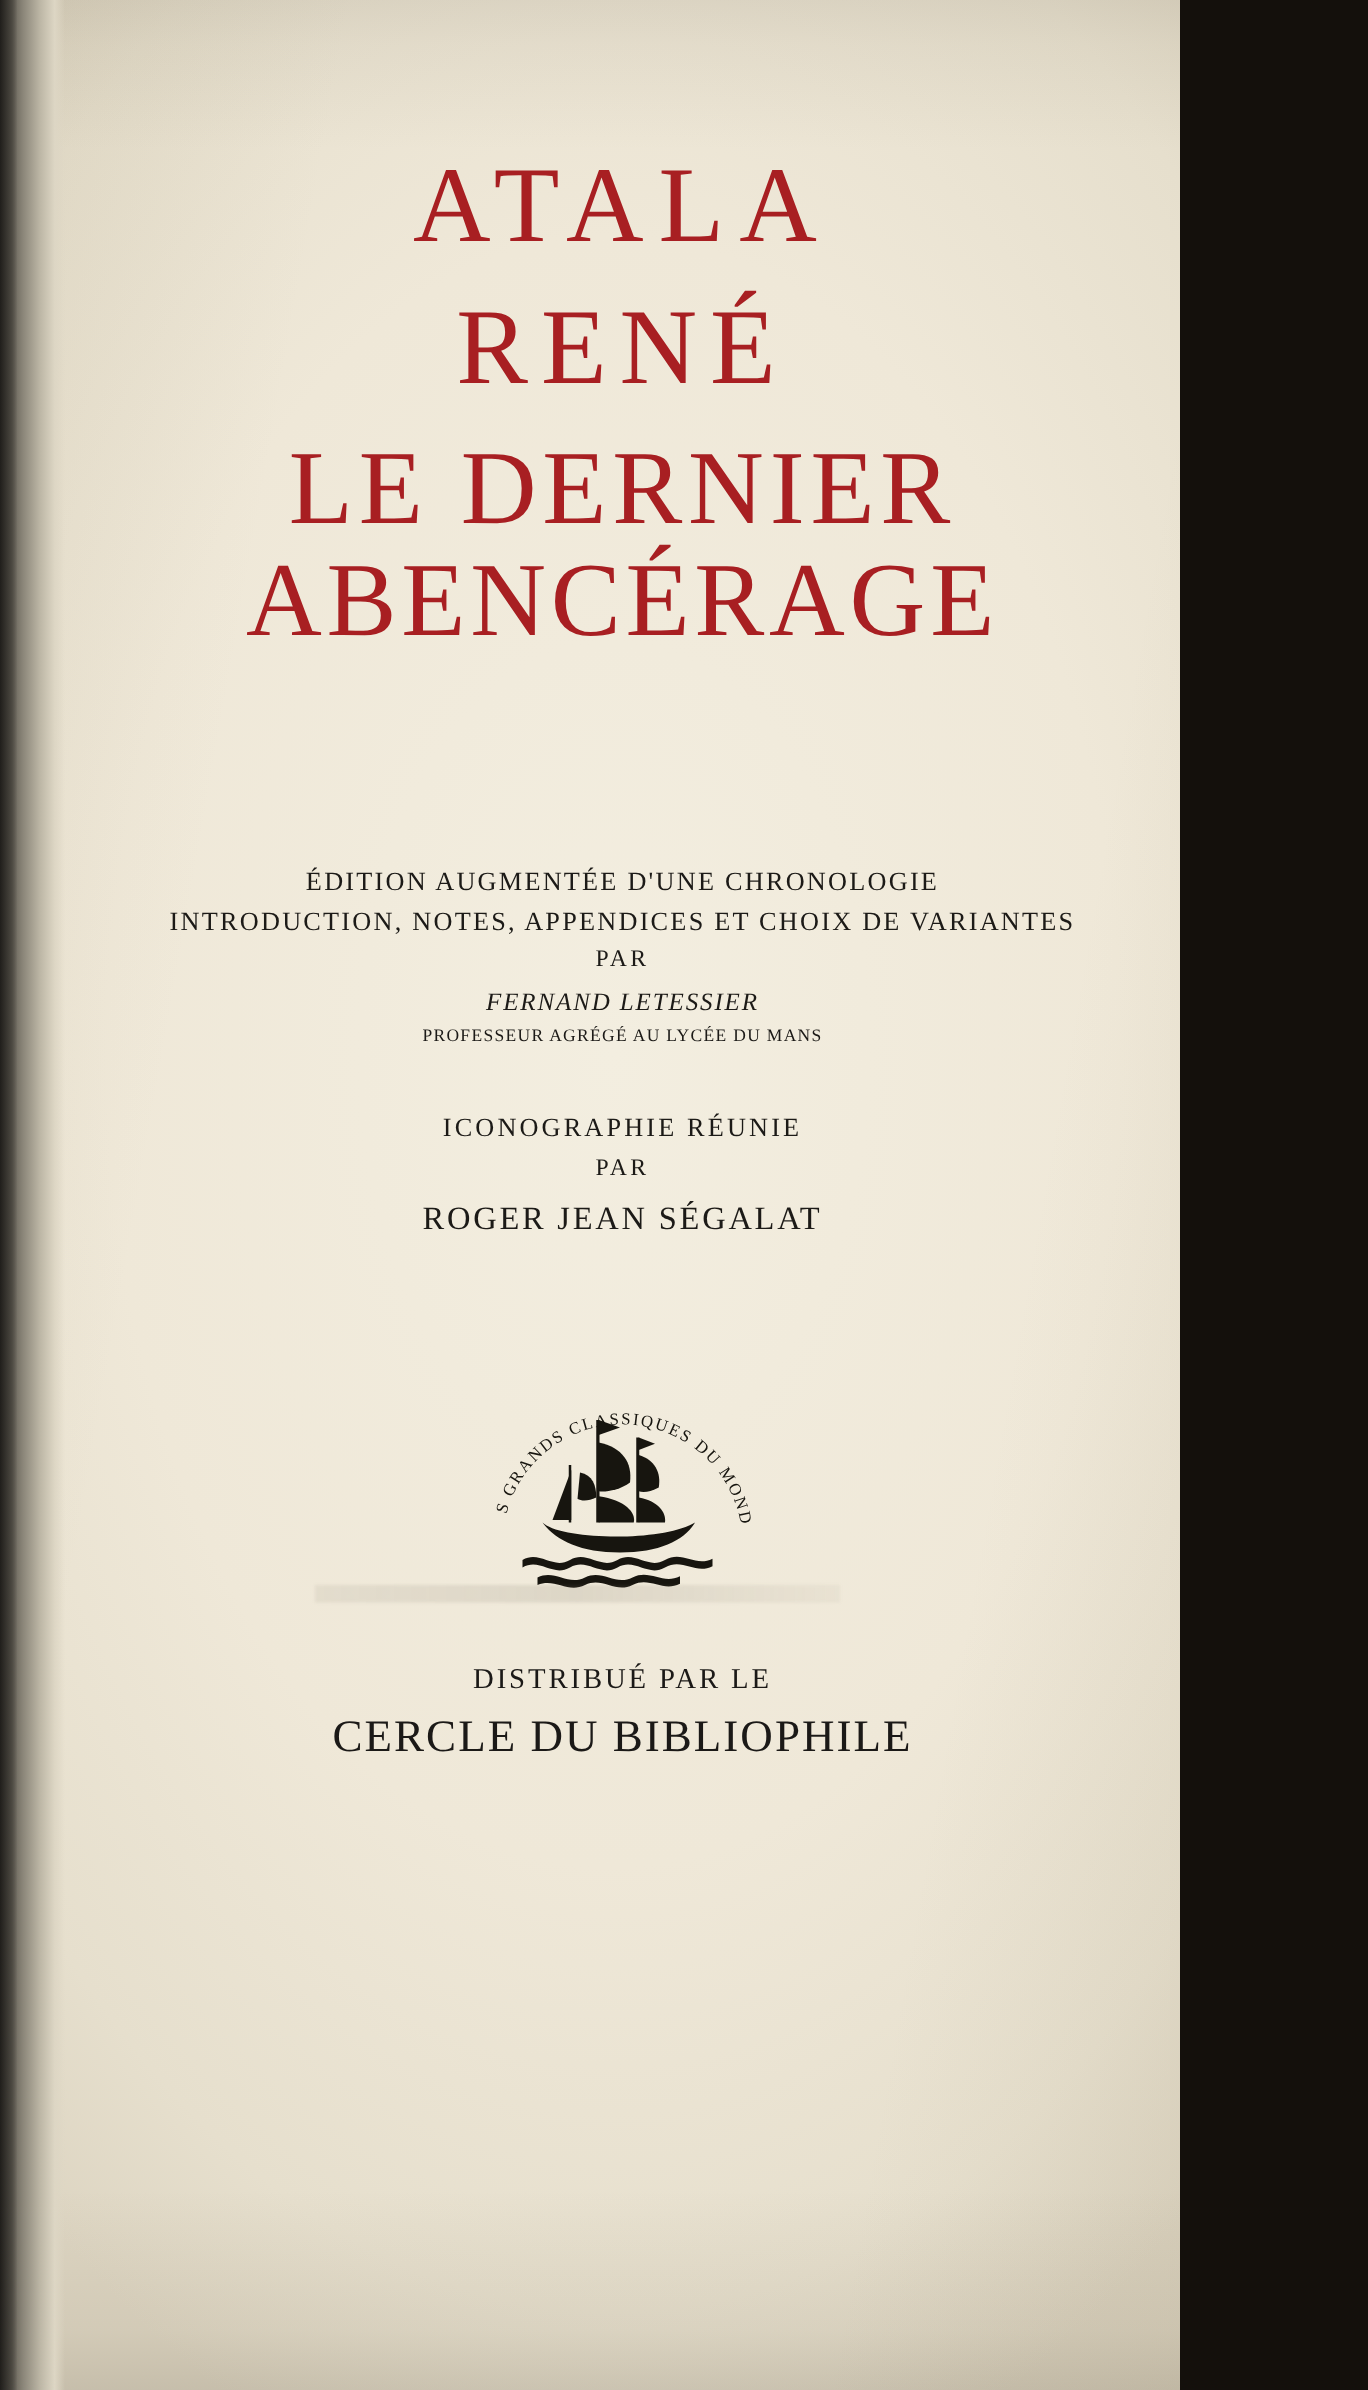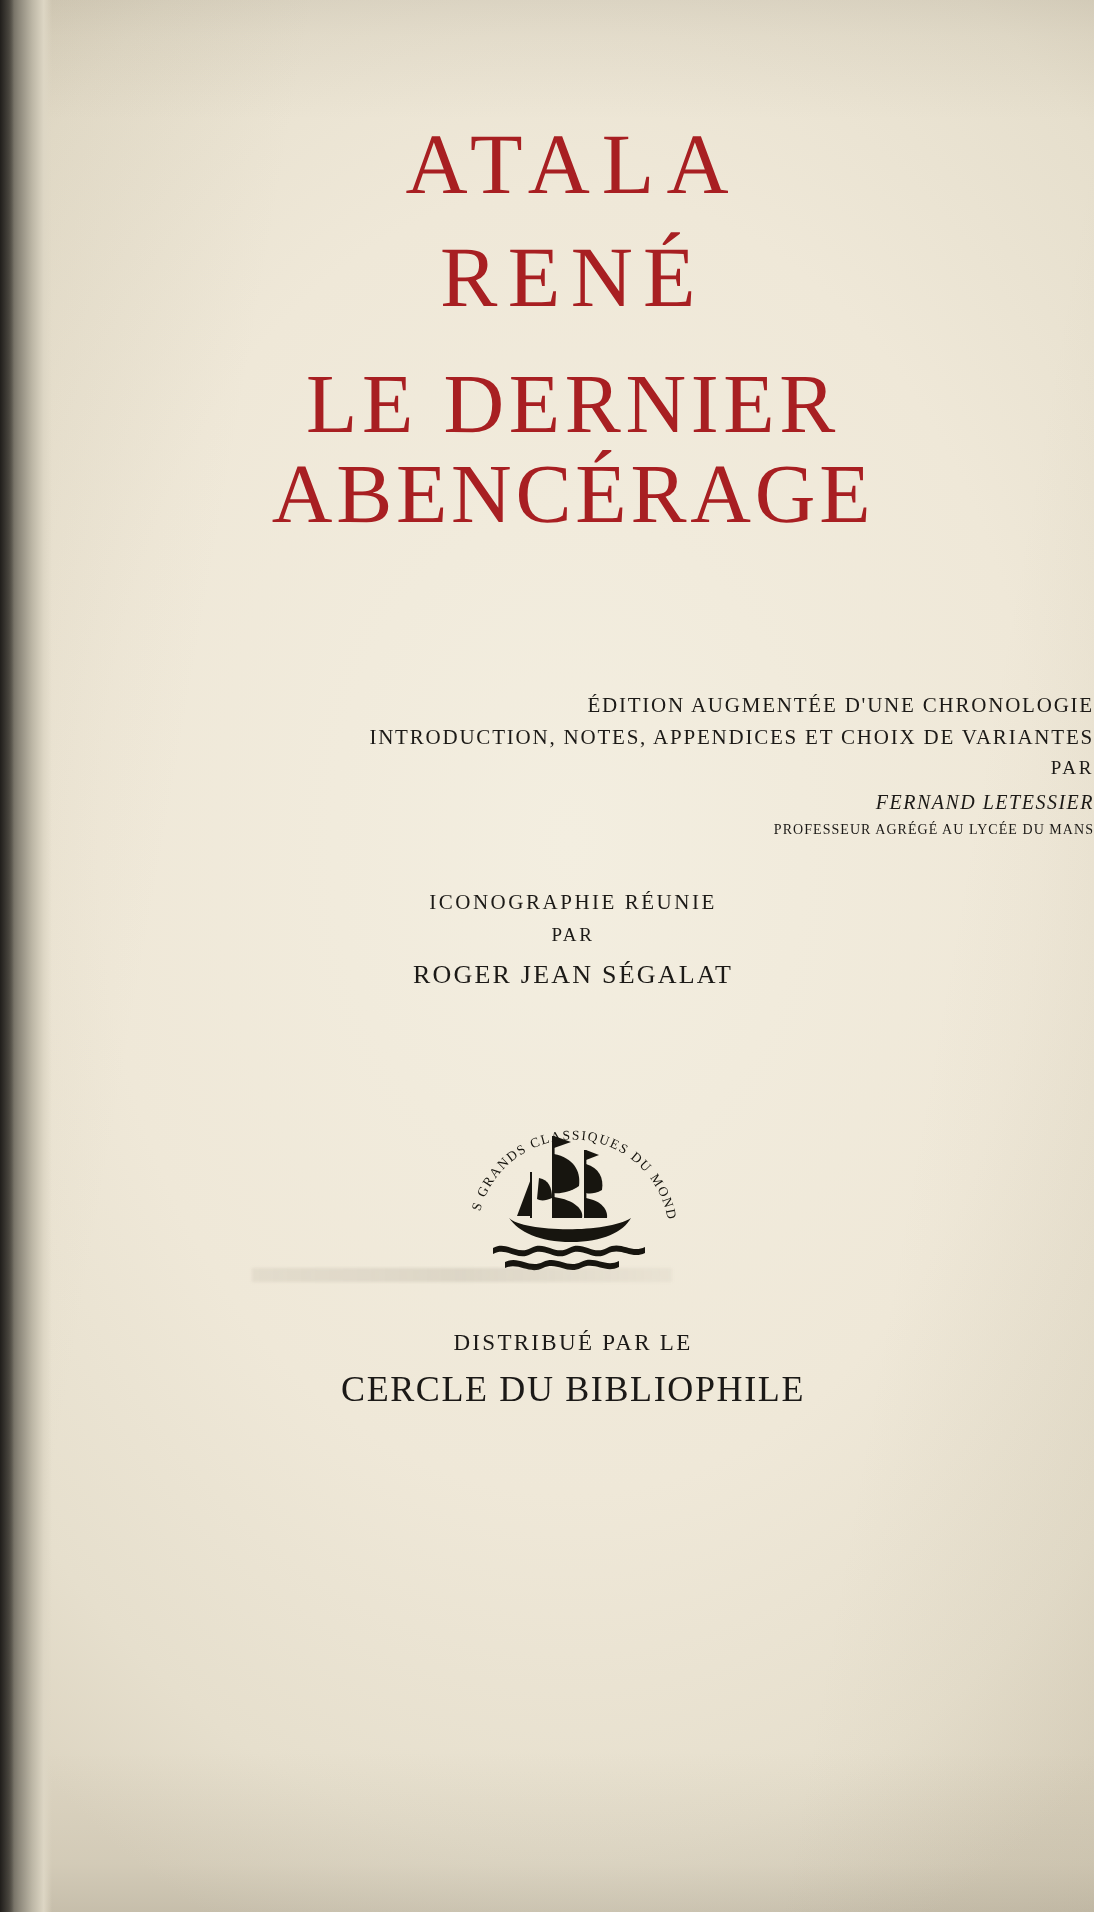--- a/index.html
+++ b/index.html
@@ -9,21 +9,21 @@
   }
   body {
     width: 1094px;
     height: 1912px;
     overflow: hidden;
     font-family: "Liberation Serif", serif;
   }
 
   .page {
     position: relative;
-    width: 1094px;
+    width: 944px;
     height: 1912px;
     background: #5eead4;
     overflow: hidden;
   }
 
   
   .paper-tone {
     position: absolute;
     inset: 0;
     background:
@@ -91,30 +91,30 @@
   .title-line {
     color: #a81f22;
     font-family: "Liberation Serif", serif;
     font-weight: 400;
     letter-spacing: 0.10em;
     line-height: 1.08;
     white-space: nowrap;
     text-rendering: geometricPrecision;
   }
   .title-1 { font-size: 86px; letter-spacing: 0.14em; margin-bottom: 20px; }
-  .title-2 { font-size: 86px; letter-spacing: 0.12em; margin-bottom: 36px; }
+  .title-2 { font-size: 86px; letter-spacing: 0.12em; margin-bottom: 22px; }
   .title-3 { font-size: 84px; letter-spacing: 0.055em; }
   .title-4 { font-size: 84px; letter-spacing: 0.045em; }
 
   
   .credits {
     position: absolute;
     left: 0; right: 0;
     top: 690px;
-    text-align: right;
+    text-align: center;
     color: #1c1a17;
     font-family: "Liberation Serif", serif;
   }
   .cr-line {
     letter-spacing: 0.085em;
     line-height: 1.52;
     white-space: nowrap;
   }
   .cr-small { font-size: 21px; }
   .cr-mid   { font-size: 21px; }

